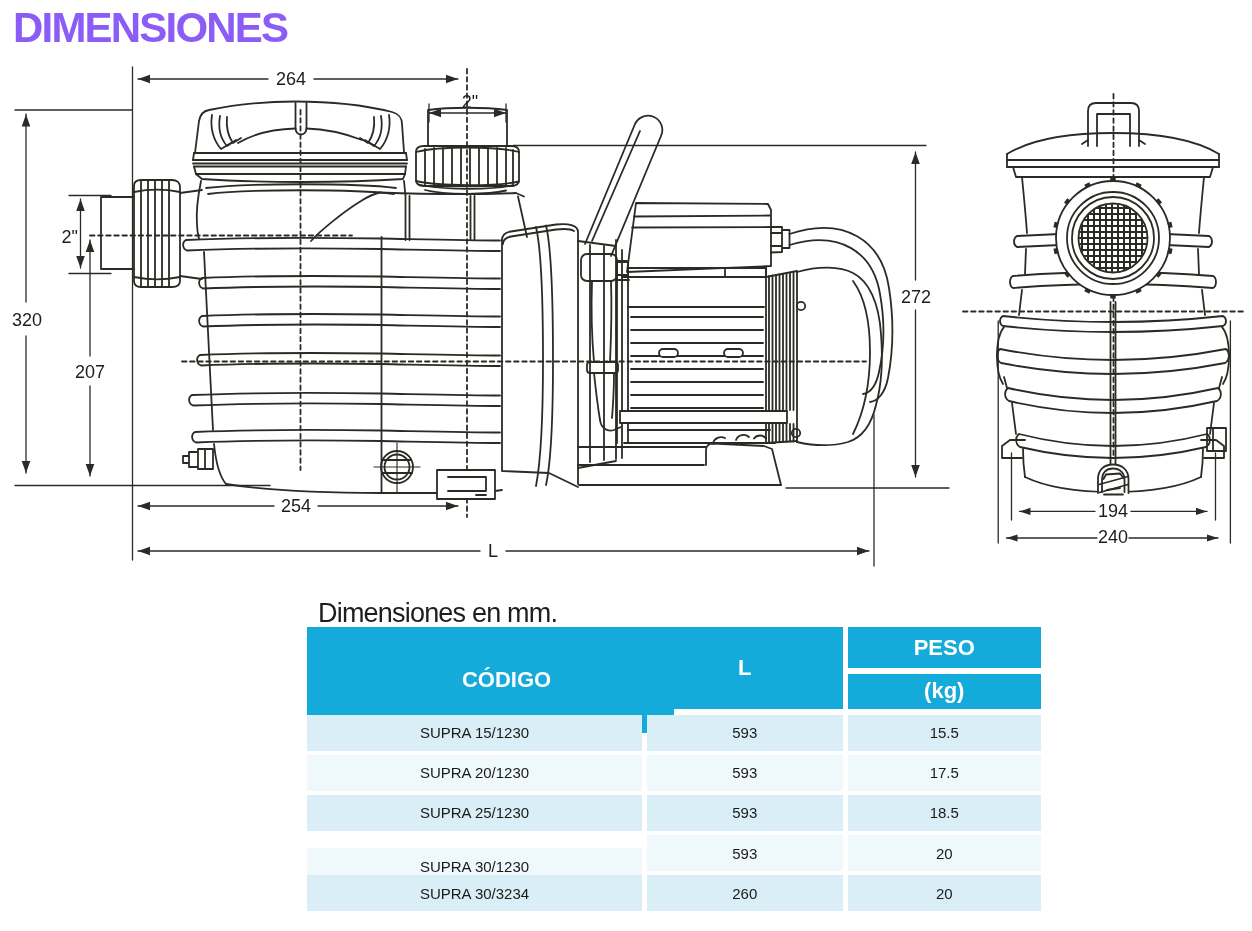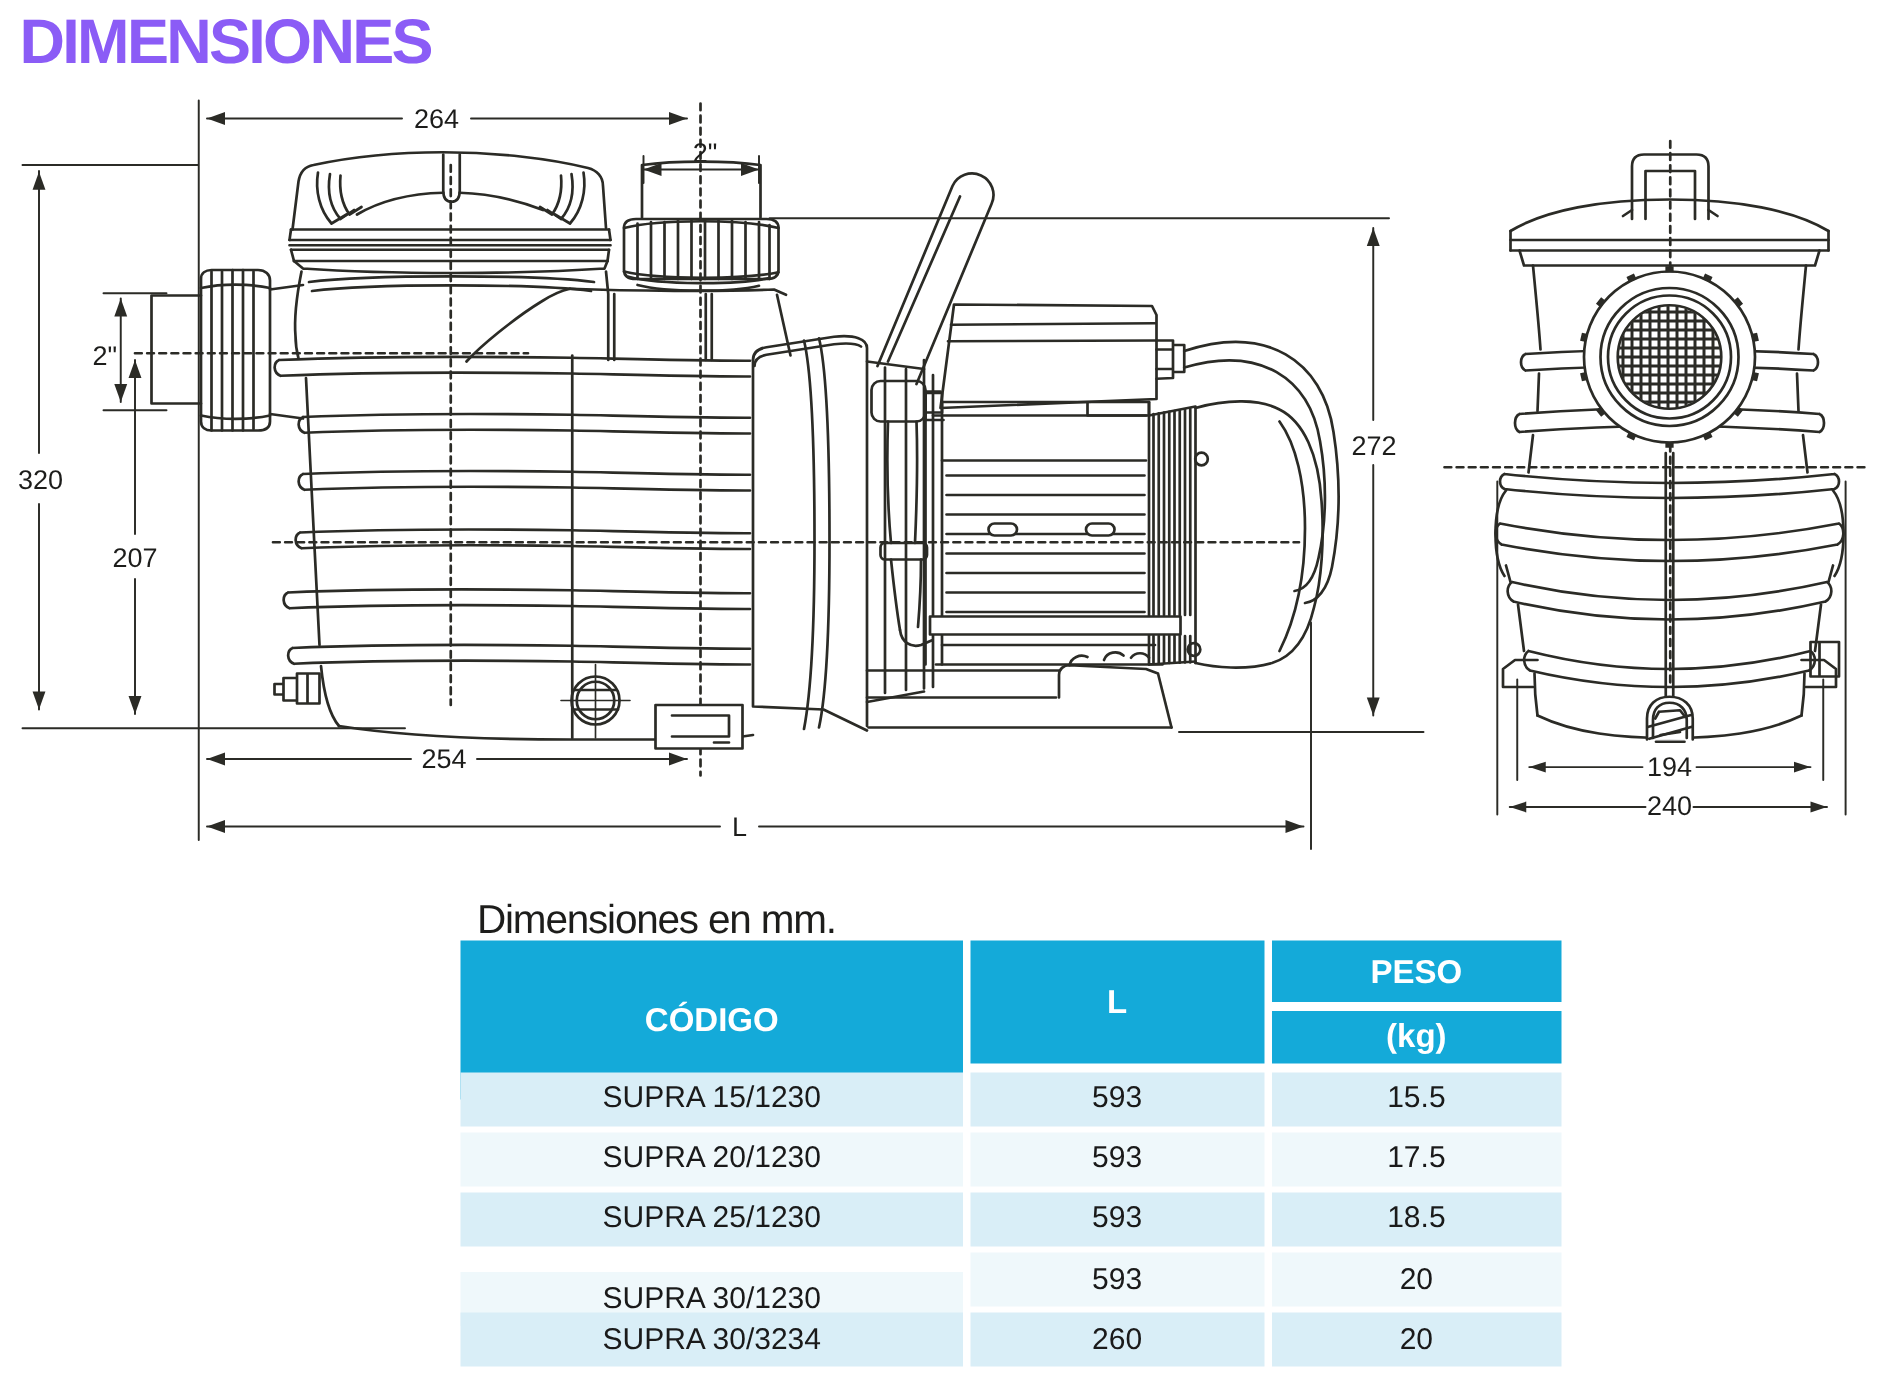--- a/index.html
+++ b/index.html
@@ -5,21 +5,21 @@
 html,body{margin:0;padding:0;background:#fff;}
 #root{position:relative;width:1252px;height:931px;background:#fff;overflow:hidden;font-family:"Liberation Sans",sans-serif;}
 #title{position:absolute;left:13px;top:4px;font-size:42px;font-weight:bold;color:#8b5cf6;letter-spacing:-1.8px;}
 #mm{position:absolute;left:318px;top:598px;font-size:27px;letter-spacing:-0.8px;color:#1d1d1b;}
 #tbl{position:absolute;left:307px;top:627px;width:735px;}
 .hdr{background:#14aad9;color:#fff;font-weight:bold;font-size:22px;text-align:center;}
 .c1{position:absolute;left:0px;width:335px;}
 .c2{position:absolute;left:340px;width:195.5px;}
 .c3{position:absolute;left:540.5px;width:193.5px;}
 .cell{position:absolute;display:flex;align-items:center;justify-content:center;}
-.drow{font-size:20px;color:#1a1a1a;text-align:center;}
+.drow{font-size:15px;color:#1a1a1a;text-align:center;}
 .ra{background:#d9eef7;}
 .rb{background:#eff8fb;}
 svg{position:absolute;left:0;top:0;}
 svg text{font-family:"Liberation Sans",sans-serif;font-size:18px;fill:#1d1d1b;}
 </style>
 </head>
 <body>
 <div id="root">
 <div id="title">DIMENSIONES</div>
 <svg width="1252" height="620" viewBox="0 0 1252 620" fill="none" stroke="#2b2b26" stroke-width="1.8" stroke-linecap="round" stroke-linejoin="round">
@@ -237,21 +237,21 @@
 
 <path d="M1098,493 V479 C1098,470 1104,464.5 1113,464.5 C1122,464.5 1128.5,470 1128.5,479 V493" fill="#fff"></path>
 <path d="M1102,492 V480 C1102,473 1106,468.5 1113,468.5 C1120,468.5 1124.5,473 1124.5,480 V492"></path>
 <path d="M1099,484.5 L1128,476.5 M1099.5,492.5 L1128,484.5"></path>
 <path d="M1106,474.5 L1120,473.5 L1123.5,478 M1103.5,479 L1106,474.5 M1107,490 L1120,488"></path>
 <path d="M1104,494.5 H1123"></path>
 </g>
 </svg>
 <div id="mm">Dimensiones en mm.</div>
 <div id="tbl">
-<div class="cell hdr c1" style="top:0;height:106px;">CÓDIGO</div>
+<div class="cell hdr c1" style="top:0;height:106px;padding-left:32px;">CÓDIGO</div>
 <div class="cell hdr c2" style="top:0;height:82px;">L</div>
 <div class="cell hdr c3" style="top:0;height:41px;">PESO</div>
 <div class="cell hdr c3" style="top:46.5px;height:35.5px;">(kg)</div>
 <div class="cell drow ra c1" style="top:87.5px;height:36px;">SUPRA 15/1230</div>
 <div class="cell drow ra c2" style="top:87.5px;height:36px;">593</div>
 <div class="cell drow ra c3" style="top:87.5px;height:36px;">15.5</div>
 <div class="cell drow rb c1" style="top:127.7px;height:36px;text-align:center;">SUPRA 20/1230</div>
 <div class="cell drow rb c2" style="top:127.7px;height:36px;">593</div>
 <div class="cell drow rb c3" style="top:127.7px;height:36px;">17.5</div>
 <div class="cell drow ra c1" style="top:167.9px;height:36px;">SUPRA 25/1230</div>

